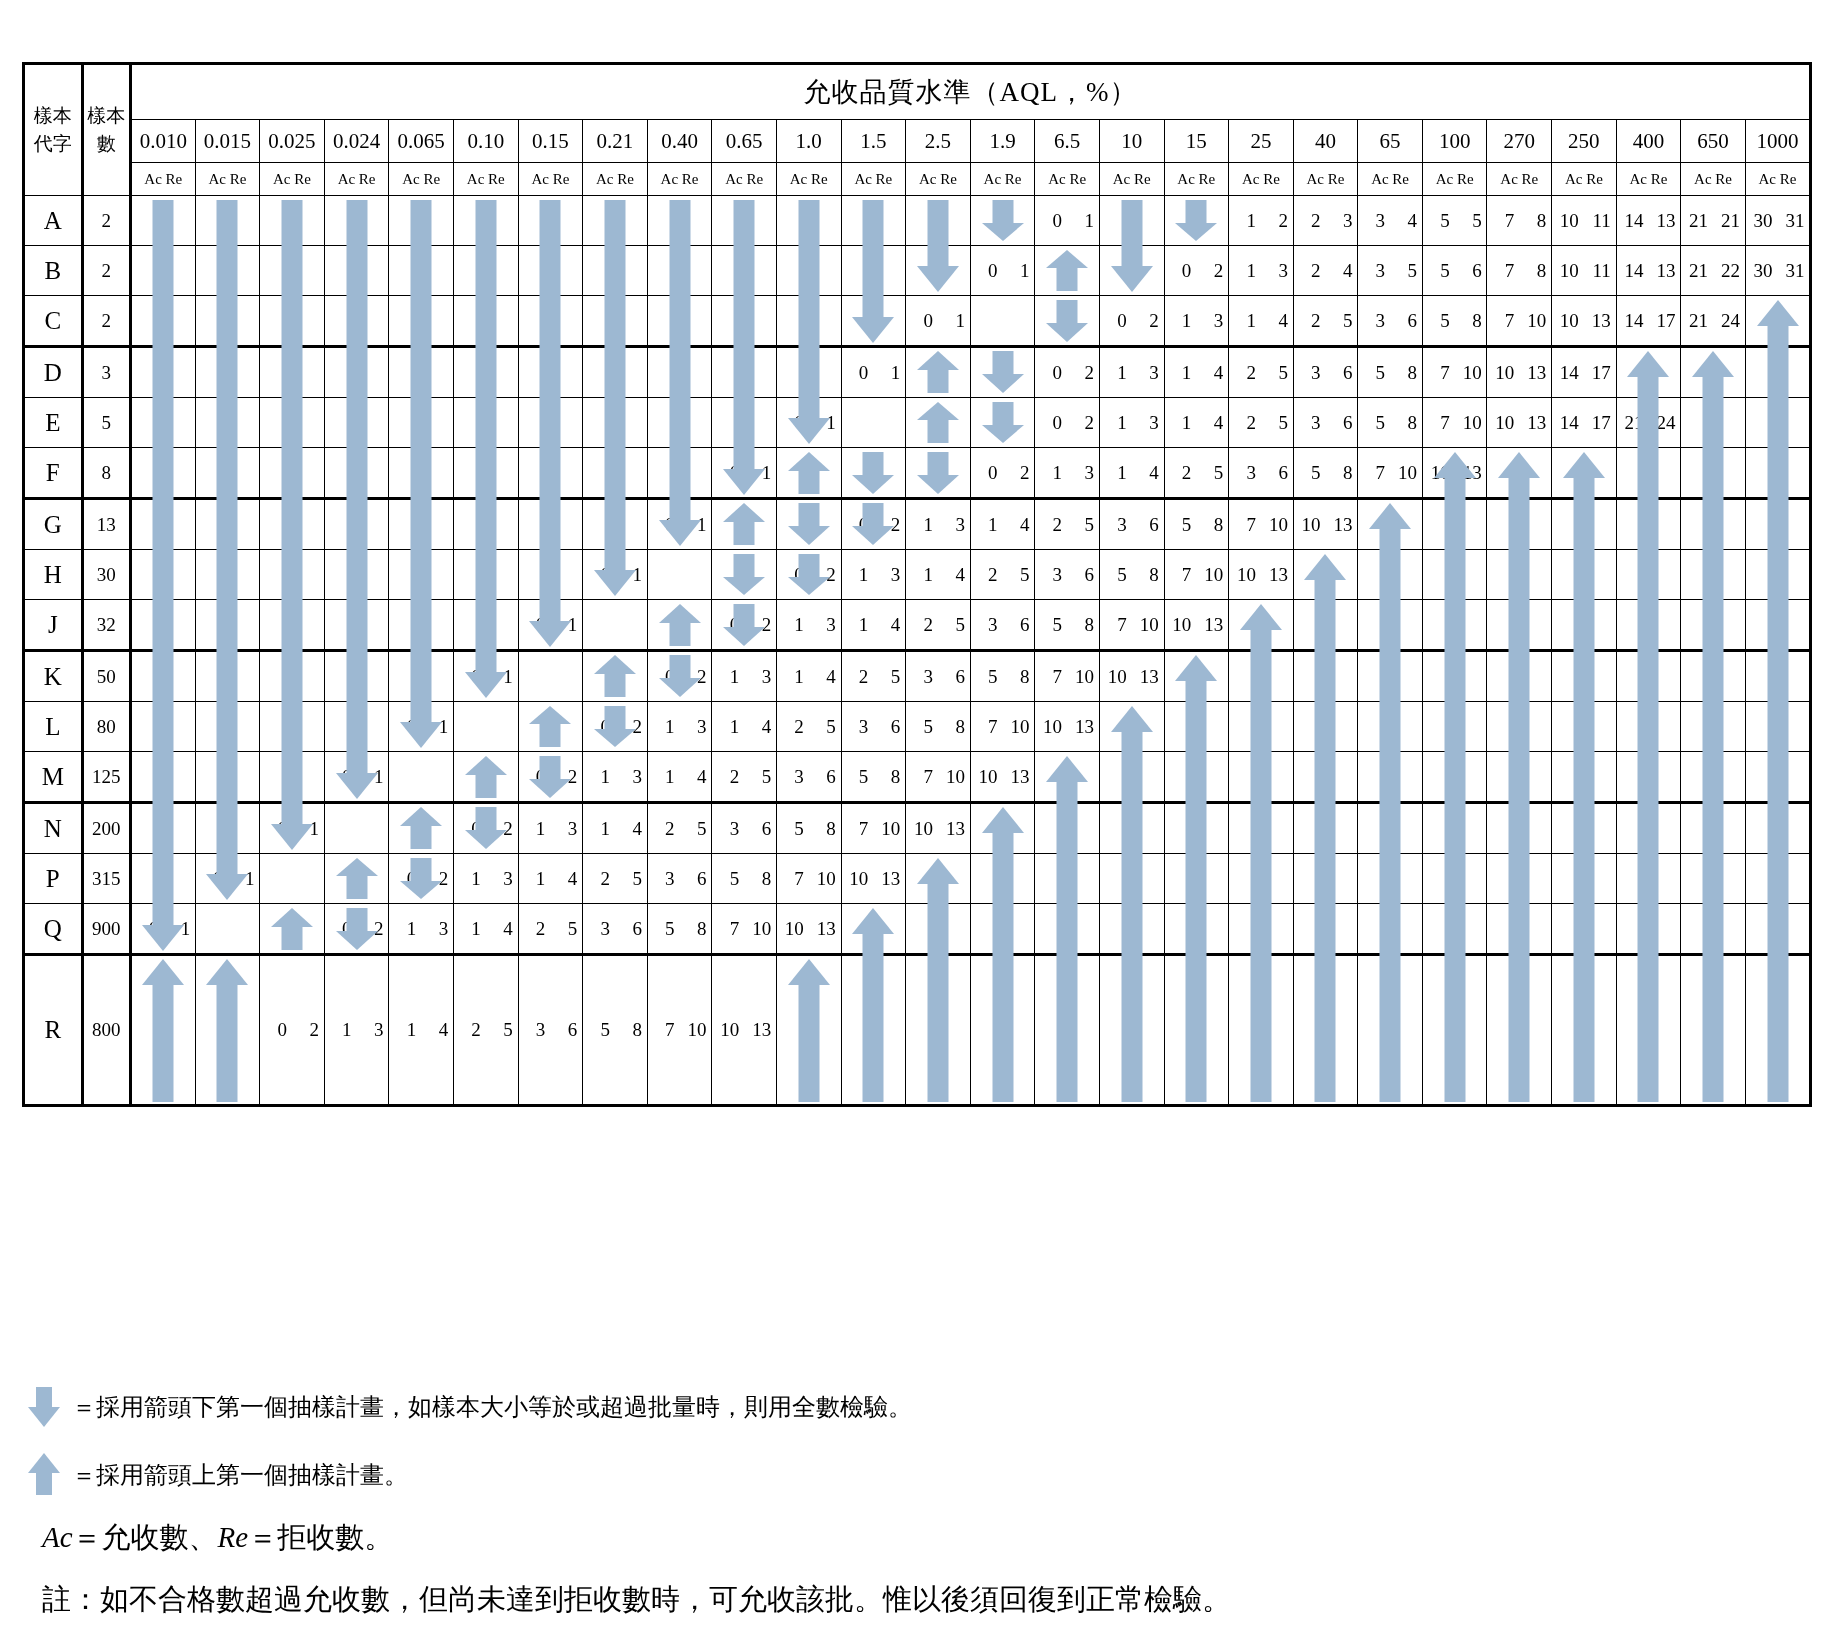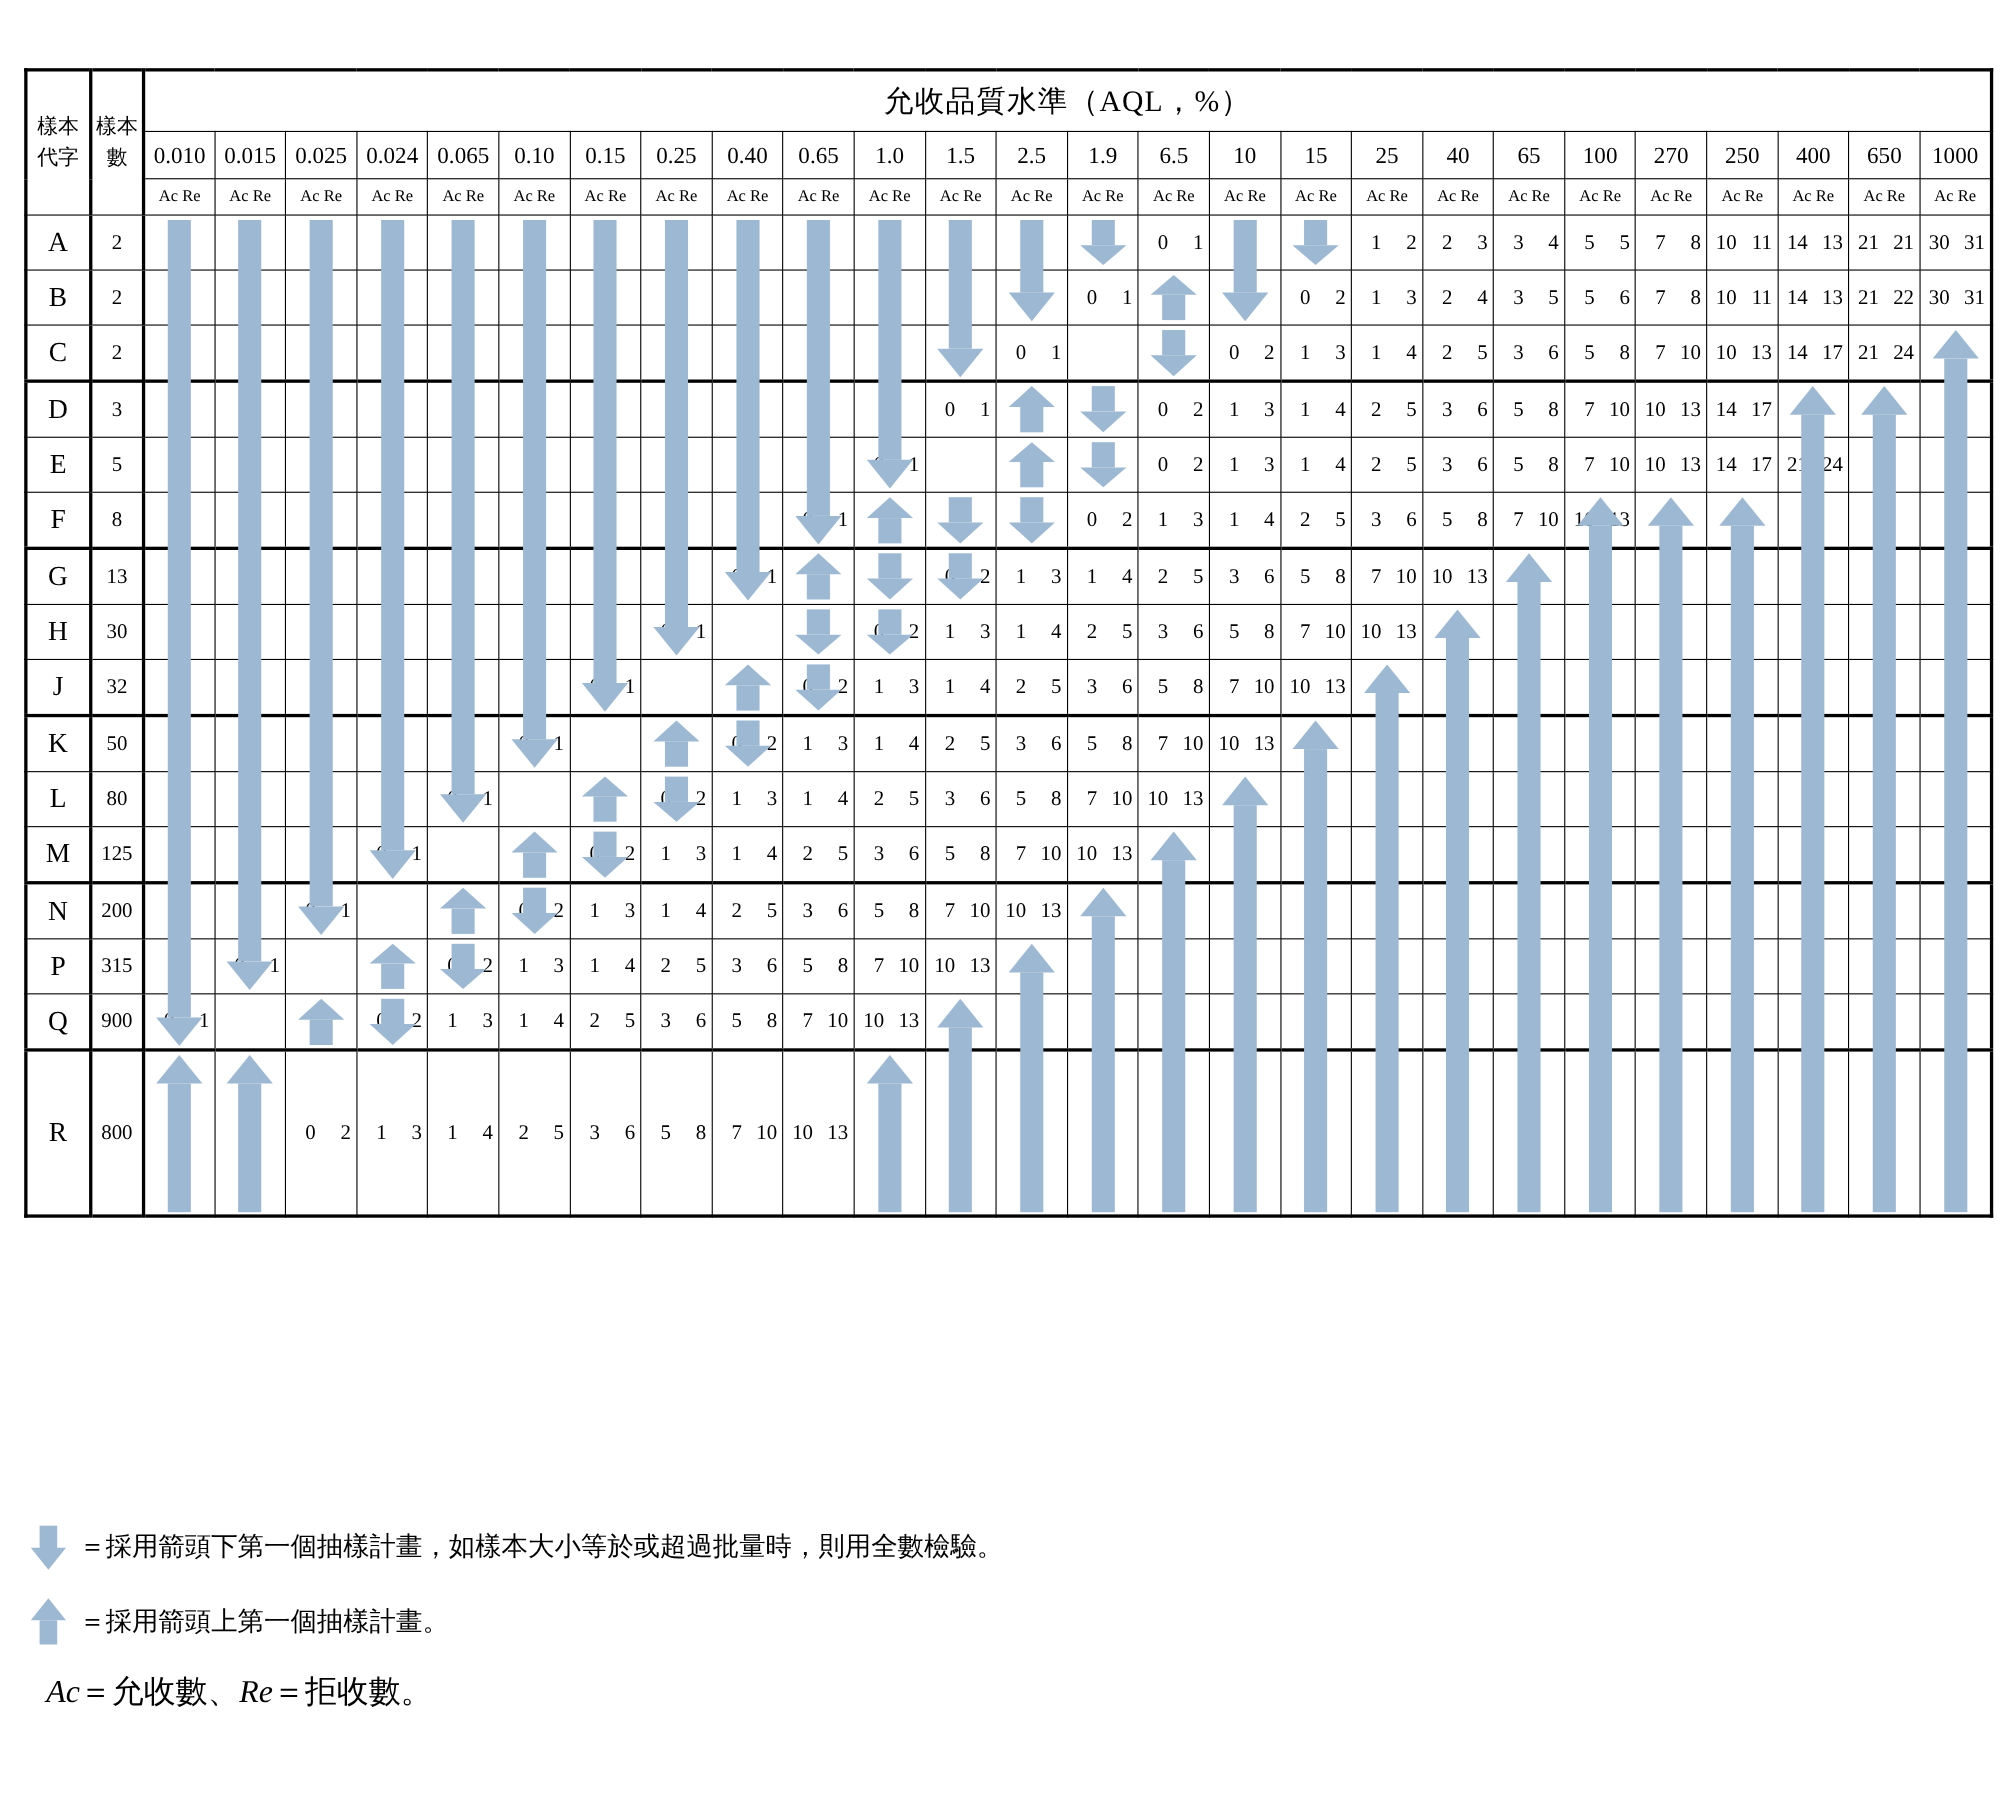--- a/index.html
+++ b/index.html
@@ -152,21 +152,21 @@
         <td class="title-cell" colspan="26">允收品質水準（AQL，%）</td>
       </tr>
       <tr id="aql-head-row">
           <td class="aqlhead">0.010</td>
           <td class="aqlhead">0.015</td>
           <td class="aqlhead">0.025</td>
           <td class="aqlhead">0.024</td>
           <td class="aqlhead">0.065</td>
           <td class="aqlhead">0.10</td>
           <td class="aqlhead">0.15</td>
-          <td class="aqlhead">0.25</td>
+          <td class="aqlhead">0.21</td>
           <td class="aqlhead">0.40</td>
           <td class="aqlhead">0.65</td>
           <td class="aqlhead">1.0</td>
           <td class="aqlhead">1.5</td>
           <td class="aqlhead">2.5</td>
           <td class="aqlhead">1.9</td>
           <td class="aqlhead">6.5</td>
           <td class="aqlhead">10</td>
           <td class="aqlhead">15</td>
           <td class="aqlhead">25</td>
@@ -960,14 +960,15 @@
           <div class="m-head"></div>
         </div>
       <span>＝採用箭頭下第一個抽樣計畫，如樣本大小等於或超過批量時，則用全數檢驗。</span>
     </div>
   </div>
 
   <div class="note" style="left:42px; top:1518px;">
     <i>Ac</i><span>＝允收數、</span><i>Re</i><span>＝拒收數。</span>
   </div>
 
+  <div class="note" style="left:42px; top:1580px;">註：如不合格數超過允收數，但尚未達到拒收數時，可允收該批。惟以後須回復到正常檢驗。</div>
 
 </div>
 
 </body></html>

